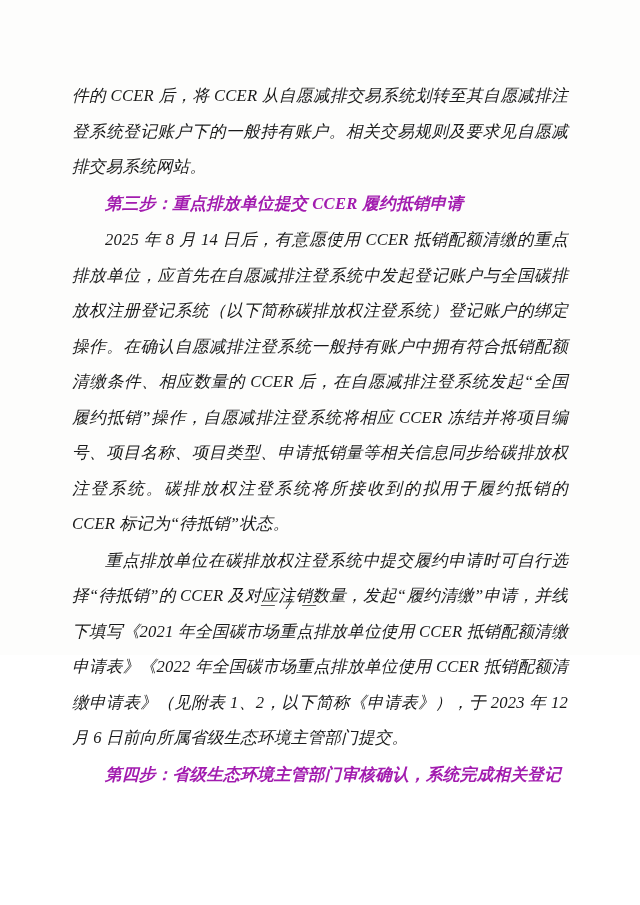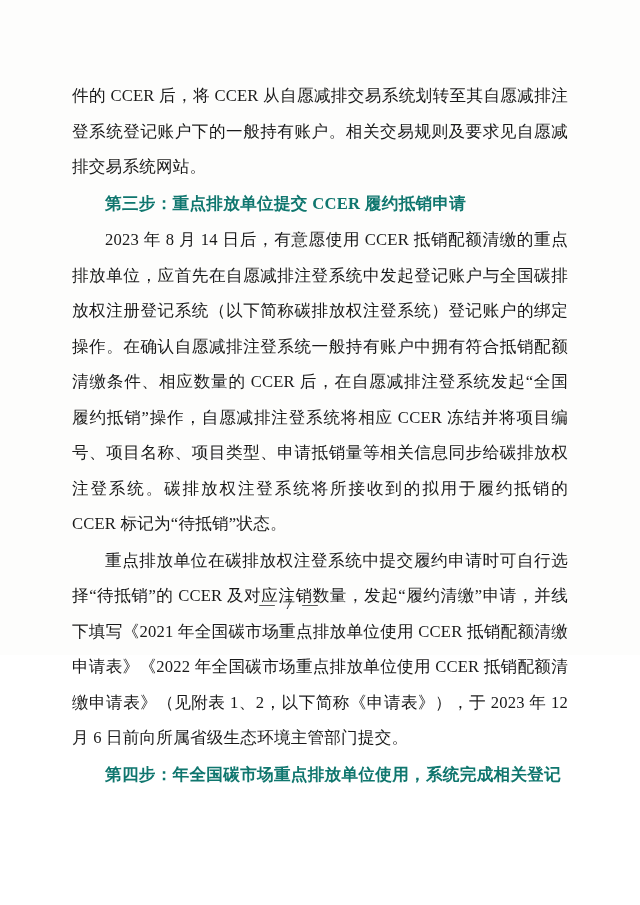--- a/index.html
+++ b/index.html
@@ -14,20 +14,21 @@
     color: #1a1a1a;
     overflow: hidden;
   }
   .page {
     position: relative;
     width: 640px;
     height: 655px;
     background: #fdfdfc;
     box-sizing: border-box;
     padding: 78px 72px 40px 72px;
+    font-style: italic;
   }
   .content {
     width: 496px;
   }
   p {
     margin: 0 0 1px 0;
     font-size: 16.6px;
     line-height: 35.5px;
     text-align: justify;
     text-justify: inter-ideograph;
@@ -36,21 +37,21 @@
   }
   p.cont {
     text-indent: 0;
   }
   p.indent {
     text-indent: 33px;
   }
   p.heading {
     text-indent: 33px;
     font-weight: bold;
-    color: #0f766e;
+    color: #a21caf;
     letter-spacing: 0.3px;
   }
   .pagenum {
     position: absolute;
     left: 0;
     right: 0;
     bottom: 42px;
     text-align: center;
     font-size: 15.5px;
     color: #222;
@@ -62,20 +63,20 @@
     letter-spacing: 3px;
   }
 </style>
 </head>
 <body>
 
 <div class="page">
   <div class="content">
     <p class="cont">件的 CCER 后，将 CCER 从自愿减排交易系统划转至其自愿减排注登系统登记账户下的一般持有账户。相关交易规则及要求见自愿减排交易系统网站。</p>
     <p class="heading">第三步：重点排放单位提交 CCER 履约抵销申请</p>
-    <p class="indent">2023 年 8 月 14 日后，有意愿使用 CCER 抵销配额清缴的重点排放单位，应首先在自愿减排注登系统中发起登记账户与全国碳排放权注册登记系统（以下简称碳排放权注登系统）登记账户的绑定操作。在确认自愿减排注登系统一般持有账户中拥有符合抵销配额清缴条件、相应数量的 CCER 后，在自愿减排注登系统发起“全国履约抵销”操作，自愿减排注登系统将相应 CCER 冻结并将项目编号、项目名称、项目类型、申请抵销量等相关信息同步给碳排放权注登系统。碳排放权注登系统将所接收到的拟用于履约抵销的 CCER 标记为“待抵销”状态。</p>
+    <p class="indent">2025 年 8 月 14 日后，有意愿使用 CCER 抵销配额清缴的重点排放单位，应首先在自愿减排注登系统中发起登记账户与全国碳排放权注册登记系统（以下简称碳排放权注登系统）登记账户的绑定操作。在确认自愿减排注登系统一般持有账户中拥有符合抵销配额清缴条件、相应数量的 CCER 后，在自愿减排注登系统发起“全国履约抵销”操作，自愿减排注登系统将相应 CCER 冻结并将项目编号、项目名称、项目类型、申请抵销量等相关信息同步给碳排放权注登系统。碳排放权注登系统将所接收到的拟用于履约抵销的 CCER 标记为“待抵销”状态。</p>
     <p class="indent">重点排放单位在碳排放权注登系统中提交履约申请时可自行选择“待抵销”的 CCER 及对应注销数量，发起“履约清缴”申请，并线下填写《2021 年全国碳市场重点排放单位使用 CCER 抵销配额清缴申请表》《2022 年全国碳市场重点排放单位使用 CCER 抵销配额清缴申请表》（见附表 1、2，以下简称《申请表》），于 2023 年 12 月 6 日前向所属省级生态环境主管部门提交。</p>
-    <p class="heading">第四步：年全国碳市场重点排放单位使用，系统完成相关登记</p>
+    <p class="heading">第四步：省级生态环境主管部门审核确认，系统完成相关登记</p>
   </div>
   <div class="pagenum">
     <span>— 7 —</span>
   </div>
 </div>
 
 </body></html>

